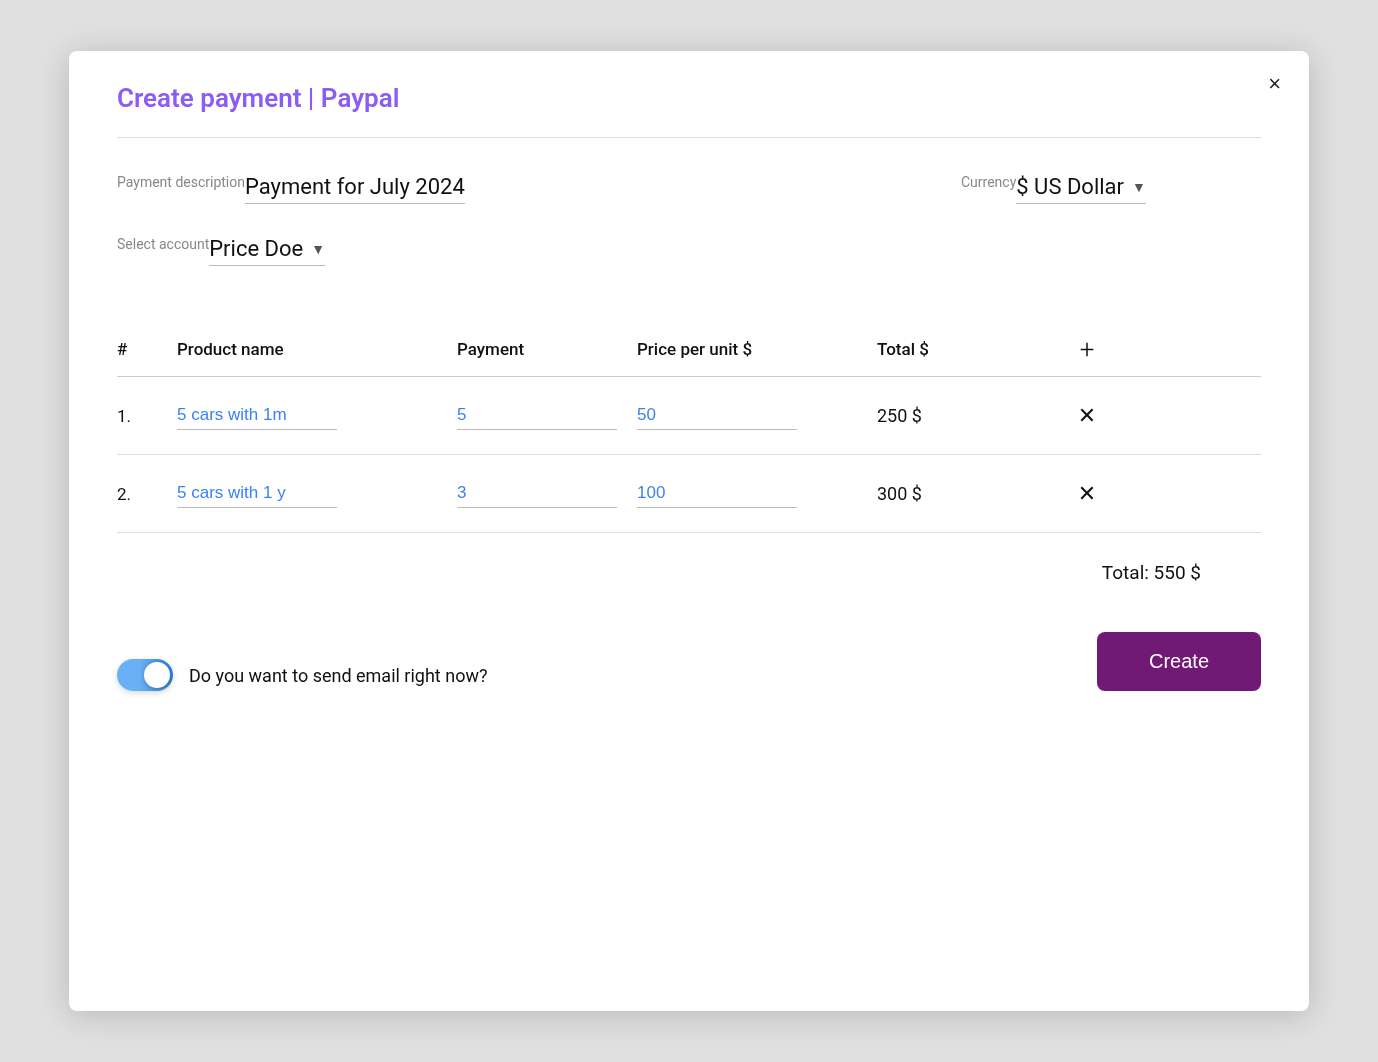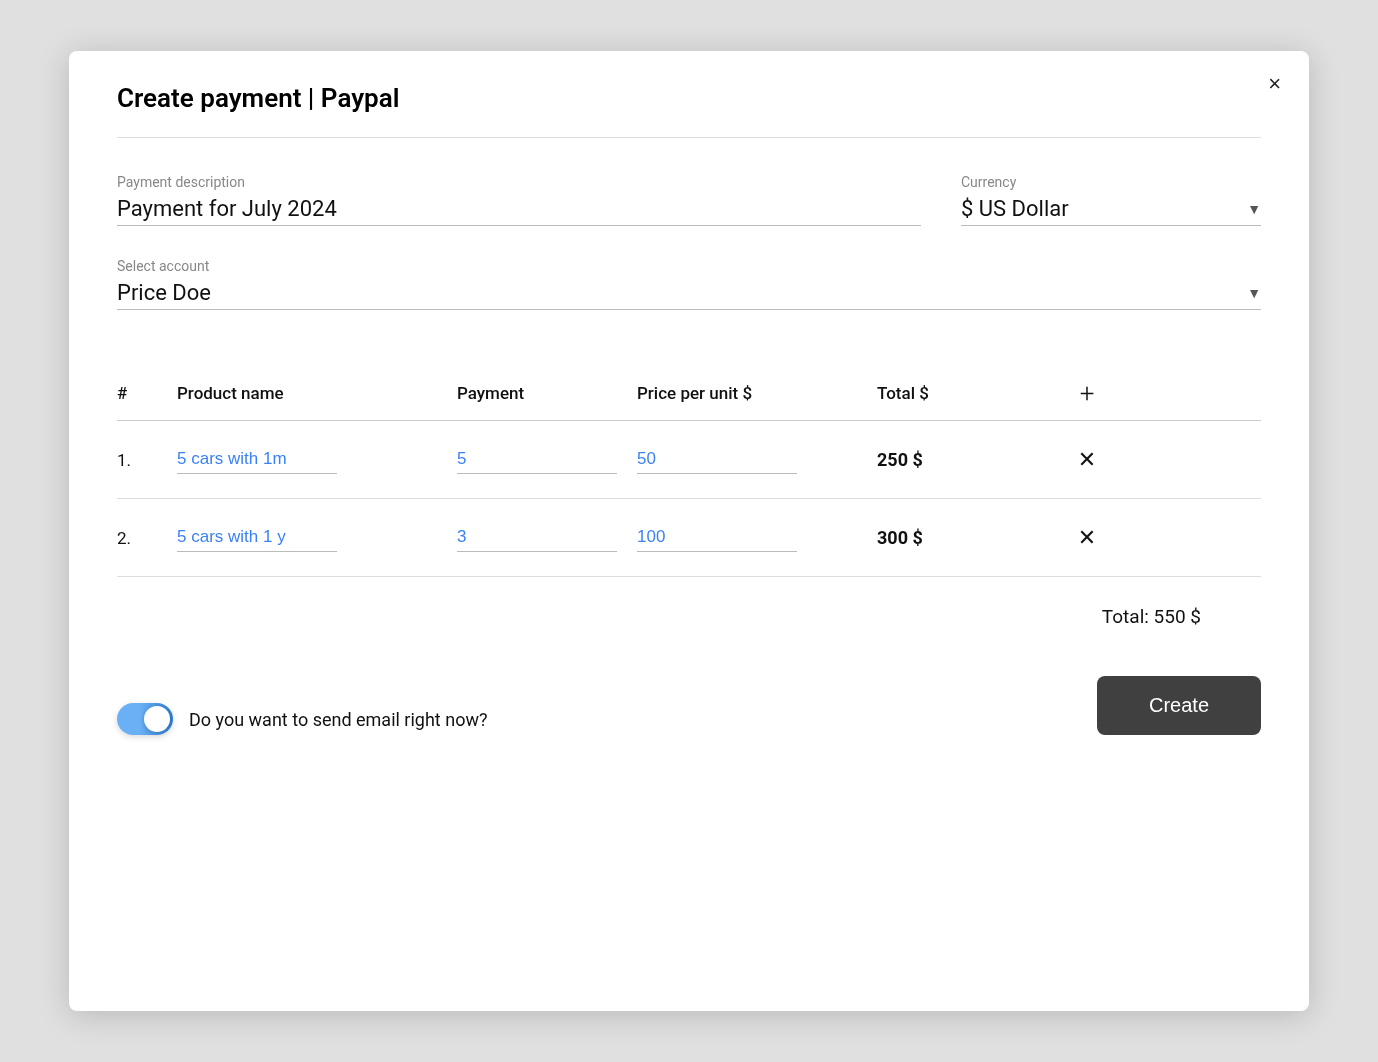--- a/index.html
+++ b/index.html
@@ -28,37 +28,36 @@
       font-size: 22px;
       cursor: pointer;
       color: #222;
       background: none;
       border: none;
       font-weight: 400;
     }
     .modal-title {
       font-size: 26px;
       font-weight: 600;
-      color: #000000;
+      color: #8b5cf6;
       margin-bottom: 24px;
     }
     .divider {
       border: none;
       border-top: 1.5px solid #ddd;
       margin-bottom: 36px;
     }
     .form-row {
       display: flex;
       gap: 40px;
       margin-bottom: 32px;
       align-items: flex-end;
     }
     .form-field {
       display: flex;
-      flex-direction: column;
       flex: 1;
     }
     .form-field.currency {
       flex: 0 0 300px;
       min-width: 300px;
     }
     .field-label {
       font-size: 14px;
       color: #888;
       margin-bottom: 6px;
@@ -120,21 +119,21 @@
       border-bottom: 1.5px solid #bbb;
       font-size: 17px;
       color: #3b82f6;
       padding: 4px 0;
       width: 160px;
       outline: none;
     }
     .row-total {
       font-size: 18px;
       color: #111;
-      font-weight: 700;
+      font-weight: 400;
     }
     .remove-btn {
       font-size: 22px;
       color: #111;
       cursor: pointer;
       background: none;
       border: none;
       font-weight: 400;
       text-align: center;
     }
@@ -173,21 +172,21 @@
       position: absolute;
       top: 3px;
       right: 3px;
       box-shadow: 0 1px 4px rgba(0,0,0,0.2);
     }
     .email-label {
       font-size: 18px;
       color: #111;
     }
     .create-btn {
-      background: #404040;
+      background: #701a75;
       color: #fff;
       border: none;
       border-radius: 8px;
       font-size: 20px;
       font-weight: 500;
       padding: 18px 52px;
       cursor: pointer;
     }
   </style>
 </head>

